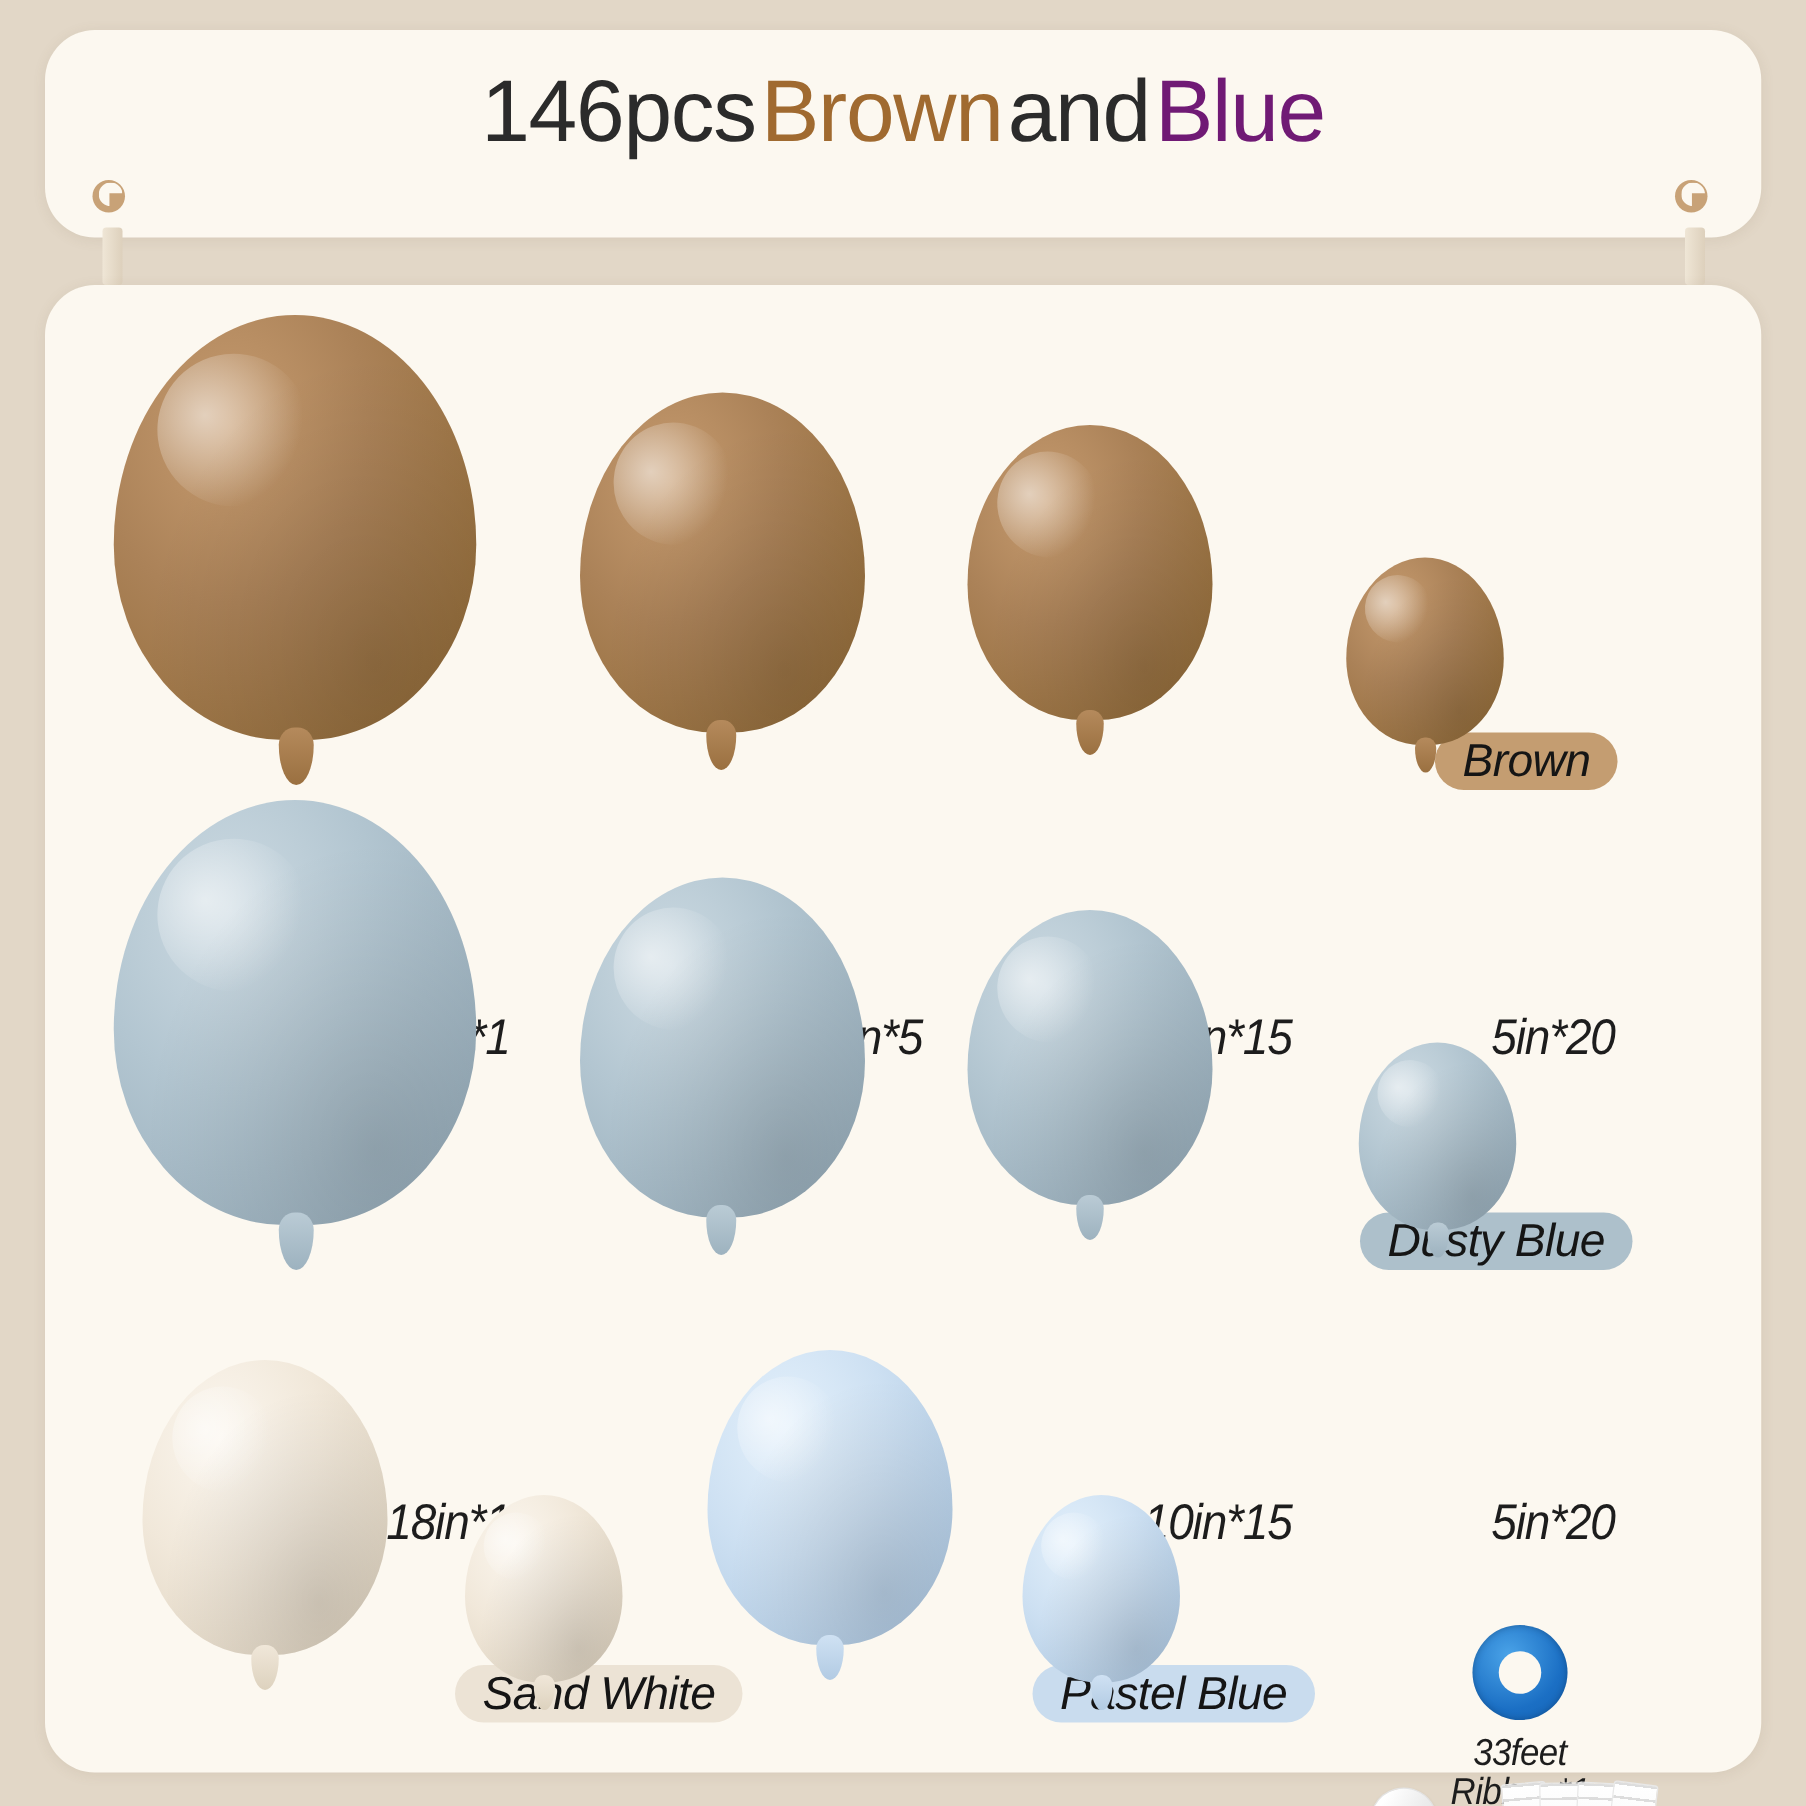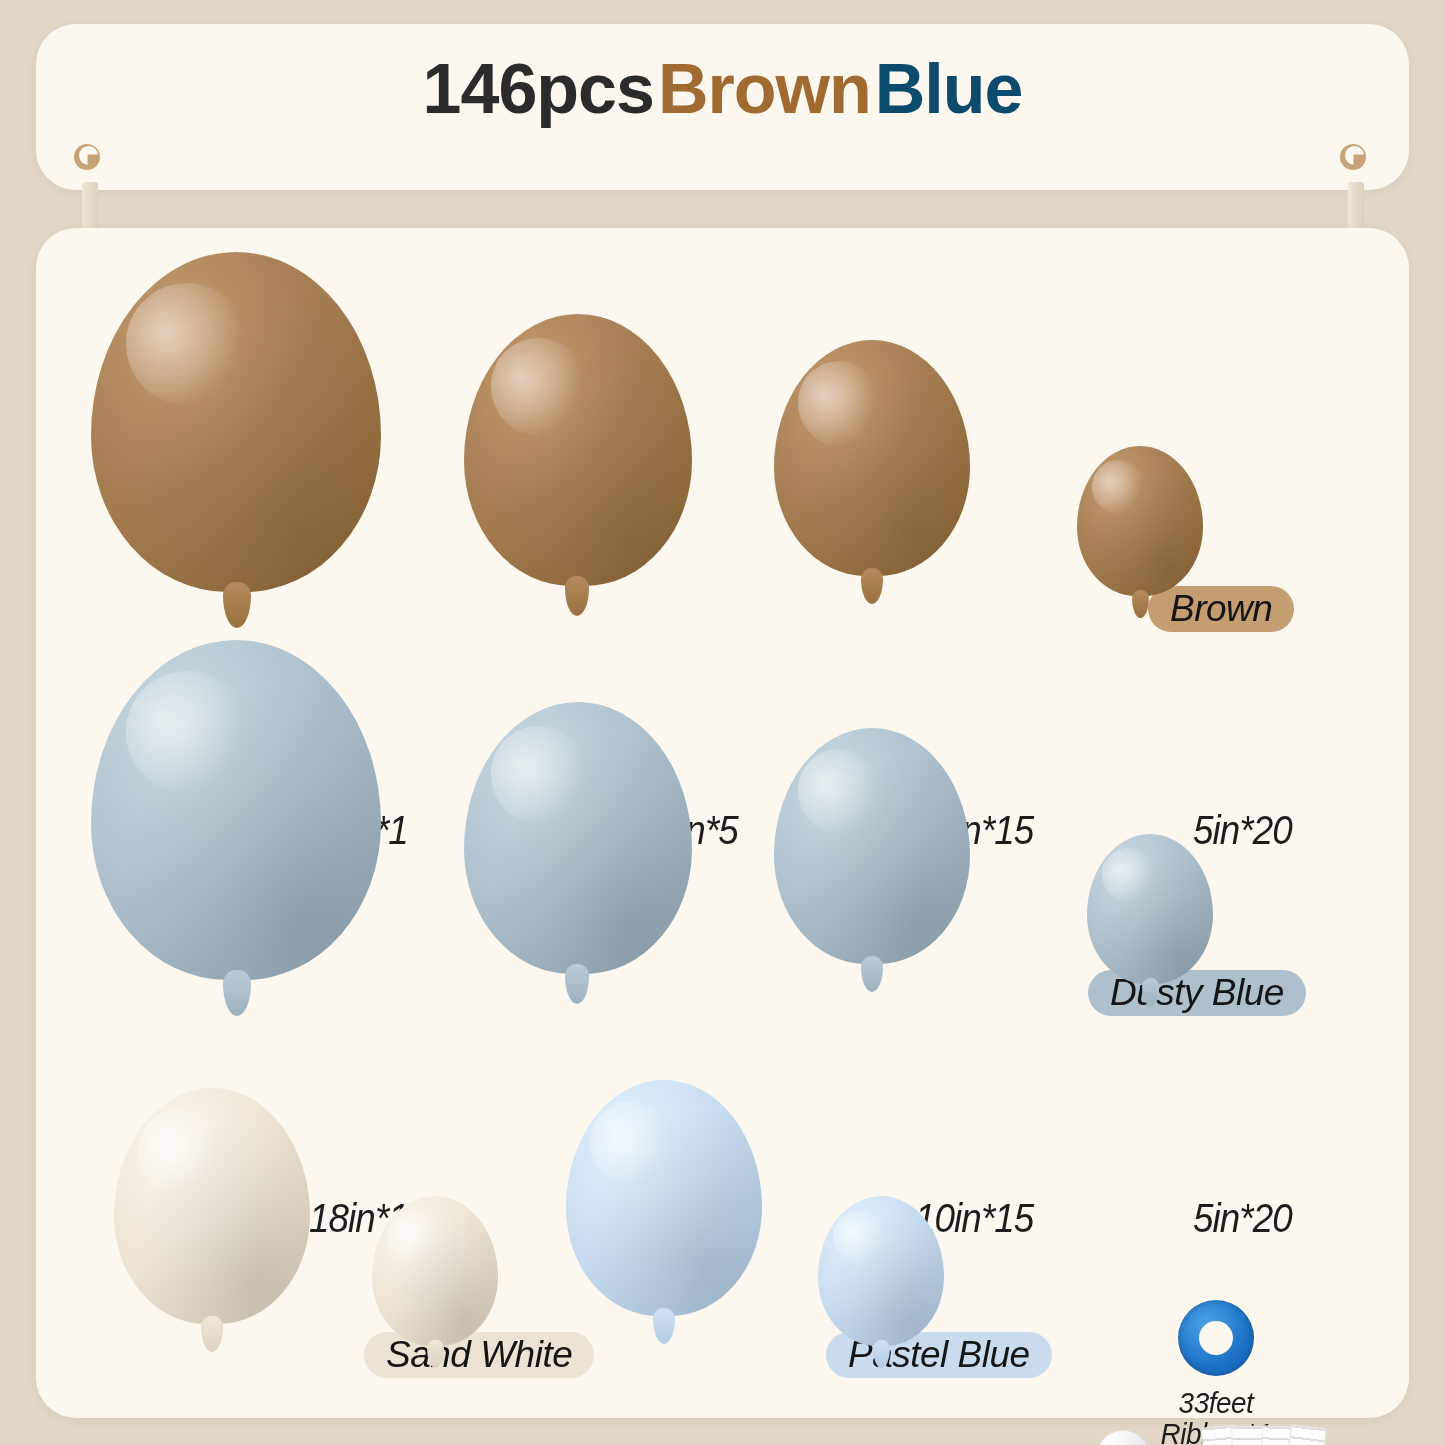--- a/index.html
+++ b/index.html
@@ -75,27 +75,27 @@
   #title {
     position: absolute;
     left: 0; top: 0;
     width: 1373px;
     height: 130px;
     display: flex;
     align-items: center;
     justify-content: center;
     white-space: nowrap;
     font-size: 70px;
-    font-weight: 700;
+    font-weight: 400;
     letter-spacing: -1px;
     color: #2b2b2b;
   }
   #title span { padding: 0 2px; }
   .t-brown { color: #a06a30; }
-  .t-blue  { color: #0c4a6e; }
+  .t-blue  { color: #701a75; }
 
   .balloon-cell {
     position: absolute;
   }
   .balloon {
     position: absolute;
     left: 0; top: 0;
     border-radius: 50% 50% 47% 47% / 54% 54% 46% 46%;
   }
   .balloon::before { 
@@ -230,20 +230,21 @@
   #glue-icon .s3 { left: 56px; transform: rotate(3deg); }
   #glue-icon .s4 { left: 82px; transform: rotate(7deg); }
 </style>
 </head>
 <body>
 
 <div class="card" id="title-card">
   <div id="title">
     <span>146pcs</span>
     <span class="t-brown">Brown</span>
+    <span>and</span>
     <span class="t-blue">Blue</span>
   </div>
 </div>
 
 <div class="connector" id="connector-left"></div>
 <div class="connector" id="connector-right"></div>
 
 <div class="punch" id="punch-tl"></div>
 <div class="punch" id="punch-tr"></div>
 <div class="punch" id="punch-bl"></div>

